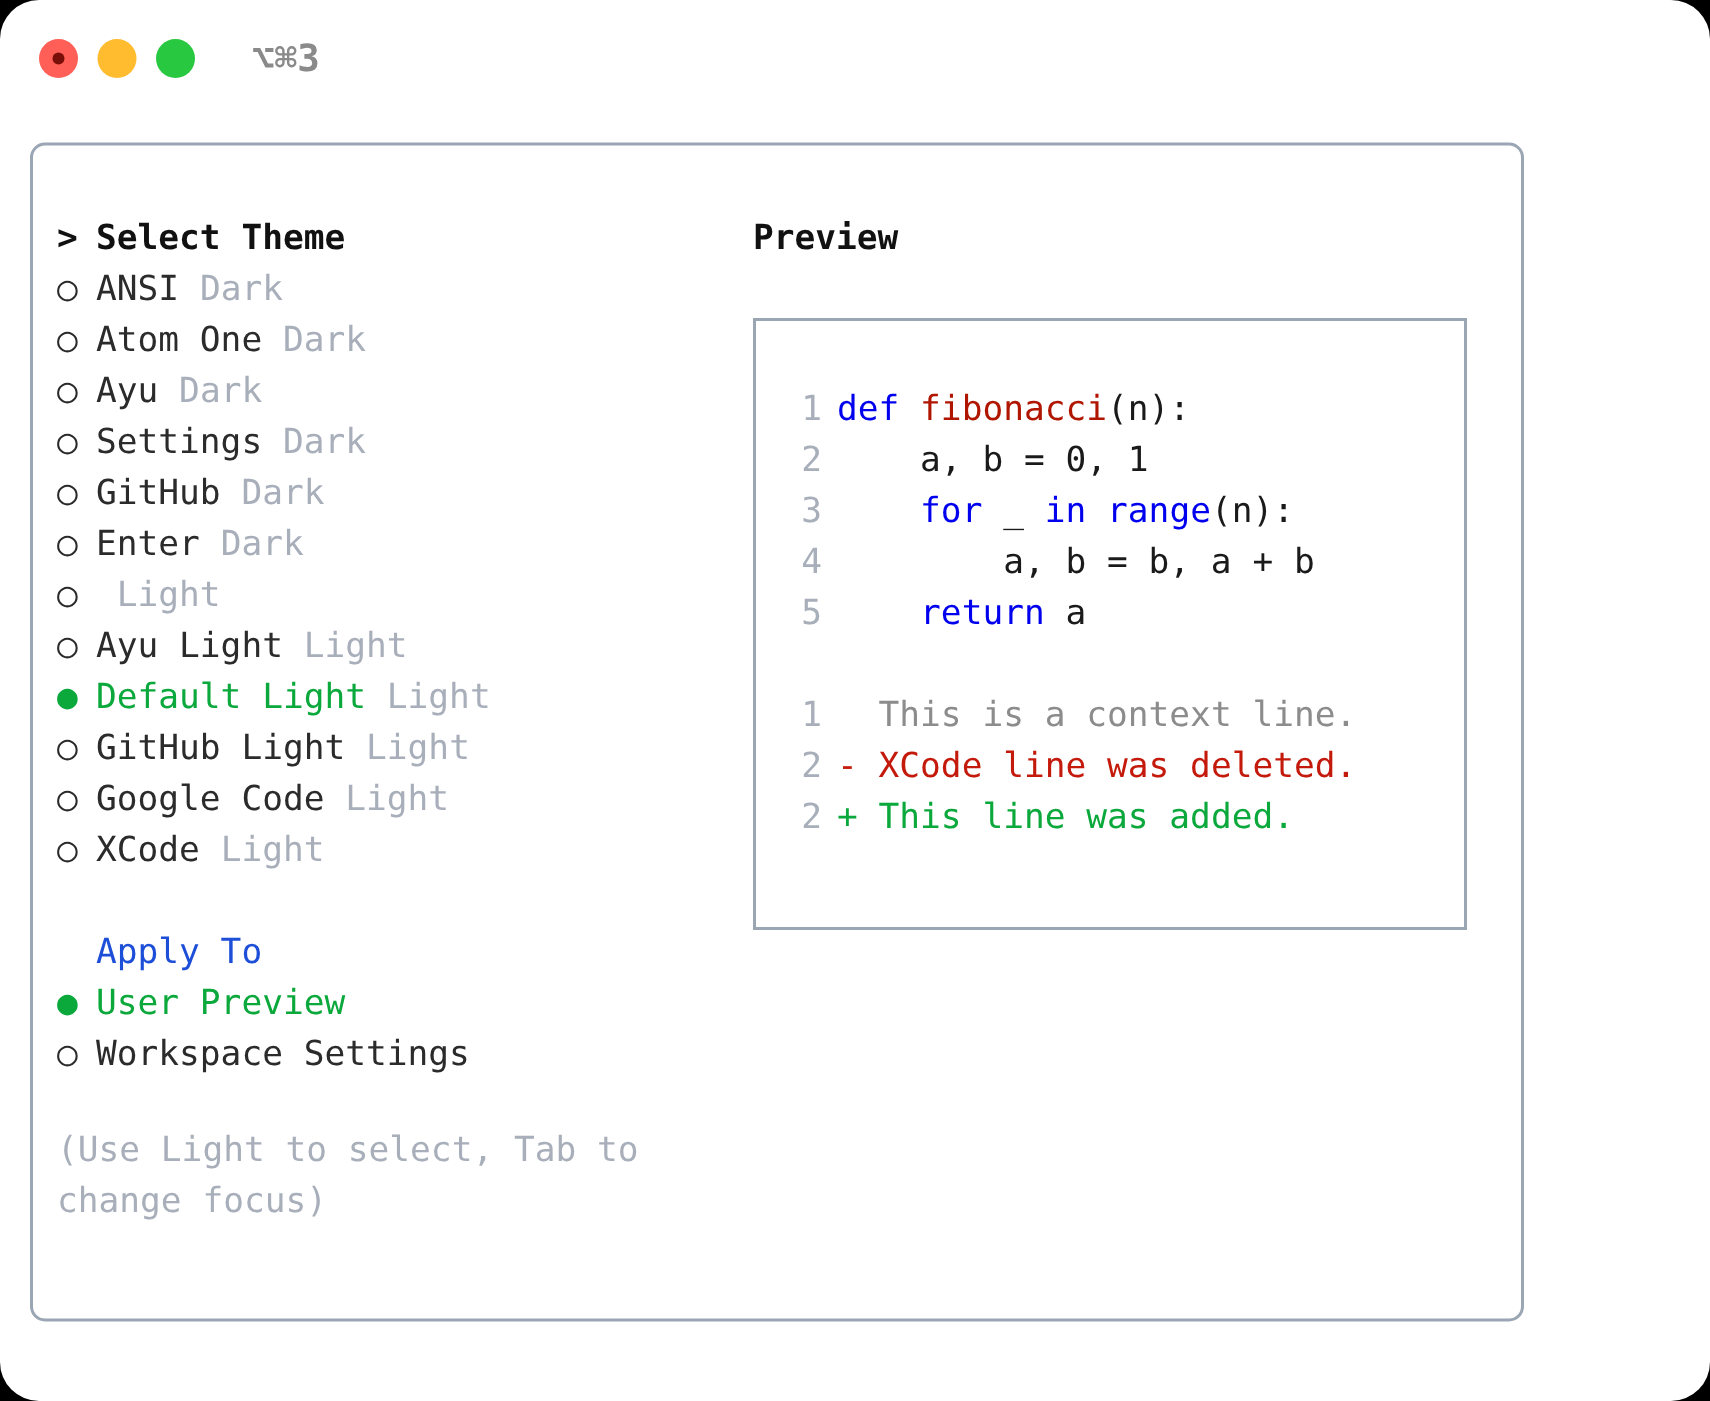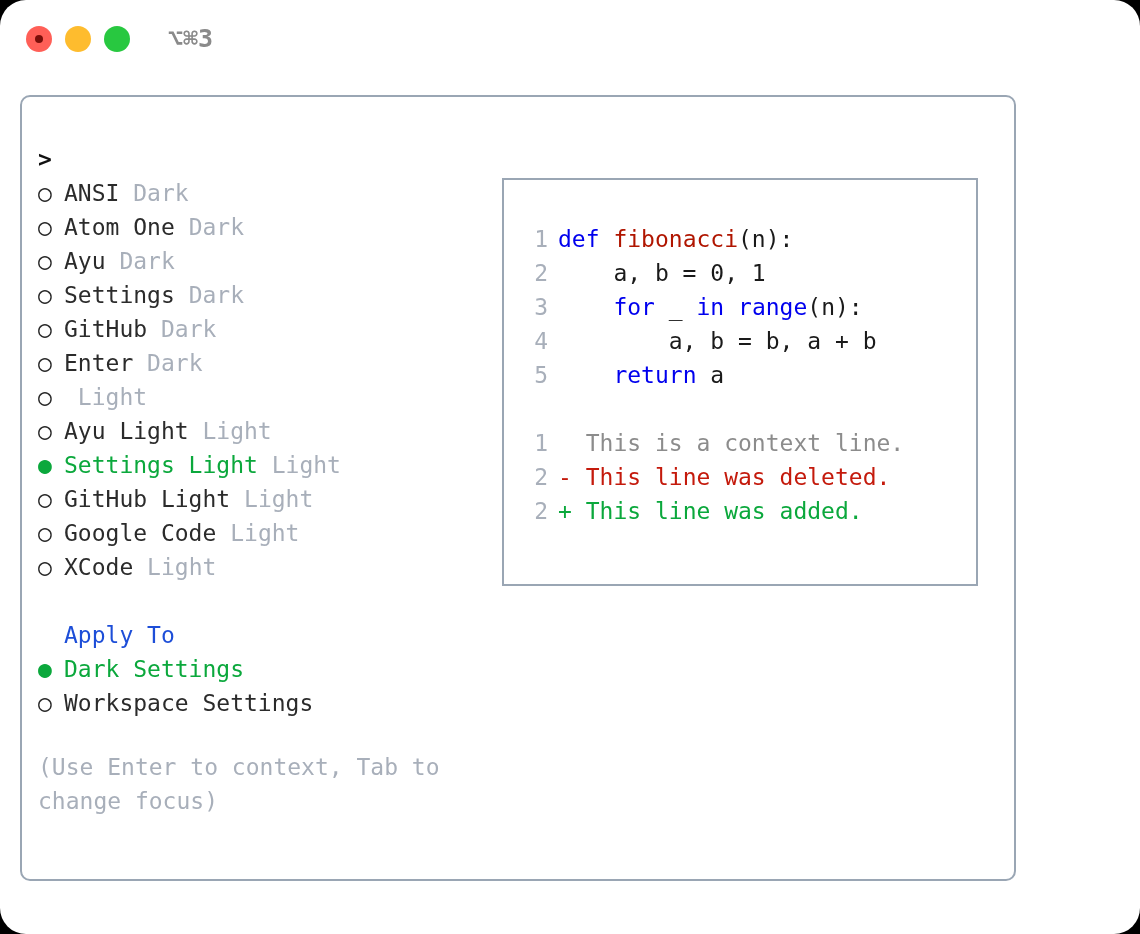--- a/index.html
+++ b/index.html
@@ -200,64 +200,66 @@
     </div>
     <div class="shortcut">⌥⌘3</div>
   </div>
 
   <div class="panel">
 
     <div class="left-col">
 
       <div class="row head-row">
         <span class="bullet">&gt;</span>
+        <span>Select Theme</span>
       </div>
 
       <div id="theme-items">
           <div class="row"><span class="bullet">○</span><span class="item-name">ANSI</span><span> </span><span class="item-tag">Dark</span></div>
           <div class="row"><span class="bullet">○</span><span class="item-name">Atom One</span><span> </span><span class="item-tag">Dark</span></div>
           <div class="row"><span class="bullet">○</span><span class="item-name">Ayu</span><span> </span><span class="item-tag">Dark</span></div>
           <div class="row"><span class="bullet">○</span><span class="item-name">Settings</span><span> </span><span class="item-tag">Dark</span></div>
           <div class="row"><span class="bullet">○</span><span class="item-name">GitHub</span><span> </span><span class="item-tag">Dark</span></div>
           <div class="row"><span class="bullet">○</span><span class="item-name">Enter</span><span> </span><span class="item-tag">Dark</span></div>
           <div class="row"><span class="bullet">○</span><span> </span><span class="item-tag">Light</span></div>
           <div class="row"><span class="bullet">○</span><span class="item-name">Ayu Light</span><span> </span><span class="item-tag">Light</span></div>
-          <div class="row"><span class="bullet sel">●</span><span class="item-name sel">Settings Light</span><span> </span><span class="item-tag">Light</span></div>
+          <div class="row"><span class="bullet sel">●</span><span class="item-name sel">Default Light</span><span> </span><span class="item-tag">Light</span></div>
           <div class="row"><span class="bullet">○</span><span class="item-name">GitHub Light</span><span> </span><span class="item-tag">Light</span></div>
           <div class="row"><span class="bullet">○</span><span class="item-name">Google Code</span><span> </span><span class="item-tag">Light</span></div>
           <div class="row"><span class="bullet">○</span><span class="item-name">XCode</span><span> </span><span class="item-tag">Light</span></div>
         </div>
 
       <div class="spacer-lg"></div>
 
       <div class="section-label">Apply To</div>
 
       <div id="apply-items">
-          <div class="row"><span class="bullet sel">●</span><span class="item-name sel">Dark Settings</span></div>
+          <div class="row"><span class="bullet sel">●</span><span class="item-name sel">User Preview</span></div>
           <div class="row"><span class="bullet">○</span><span class="item-name">Workspace Settings</span></div>
         </div>
 
       <div class="spacer-sm"></div>
 
-      <div class="hint">(Use Enter to context, Tab to change focus)</div>
+      <div class="hint">(Use Light to select, Tab to change focus)</div>
     </div>
 
     <div class="right-col">
+      <div class="preview-title">Preview</div>
 
       <div class="preview-box">
         <div id="code-block">
             <div class="code-line"><span class="lnum">1</span><span class="tok-kw">def </span><span class="tok-fn">fibonacci</span><span class="tok-plain">(n):</span></div>
             <div class="code-line"><span class="lnum">2</span><span class="tok-plain">    a, b = 0, 1</span></div>
             <div class="code-line"><span class="lnum">3</span><span class="tok-plain">    </span><span class="tok-kw">for</span><span class="tok-plain"> _ </span><span class="tok-kw">in</span><span class="tok-plain"> </span><span class="tok-kw">range</span><span class="tok-plain">(n):</span></div>
             <div class="code-line"><span class="lnum">4</span><span class="tok-plain">        a, b = b, a + b</span></div>
             <div class="code-line"><span class="lnum">5</span><span class="tok-plain">    </span><span class="tok-kw">return</span><span class="tok-plain"> a</span></div>
           </div>
         <div class="blank-line"></div>
         <div id="diff-block">
             <div class="code-line"><span class="lnum">1</span><span class="tok-ctx"> </span><span class="tok-ctx"> This is a context line.</span></div>
-            <div class="code-line"><span class="lnum">2</span><span class="tok-del">-</span><span class="tok-del"> This line was deleted.</span></div>
+            <div class="code-line"><span class="lnum">2</span><span class="tok-del">-</span><span class="tok-del"> XCode line was deleted.</span></div>
             <div class="code-line"><span class="lnum">2</span><span class="tok-add">+</span><span class="tok-add"> This line was added.</span></div>
           </div>
       </div>
     </div>
 
   </div>
 </div>
 
 </body></html>

